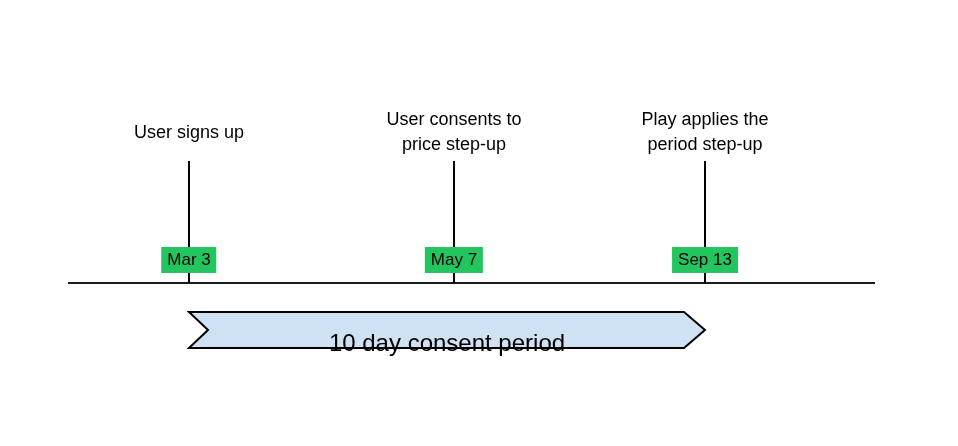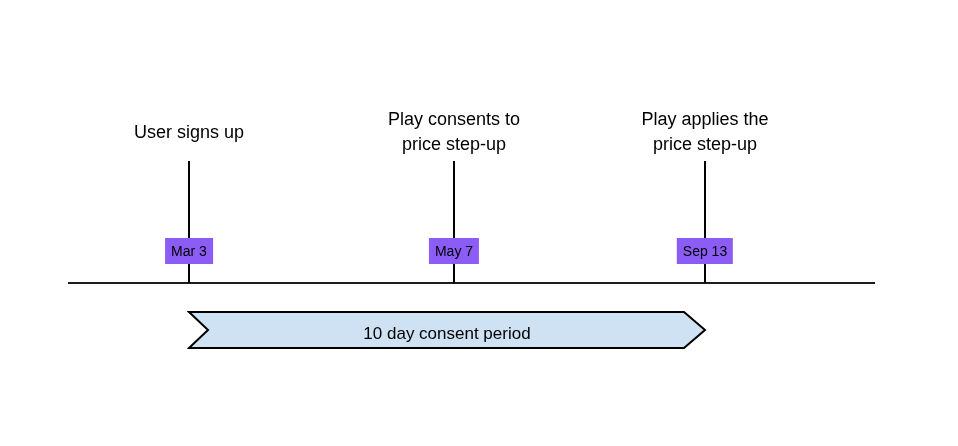--- a/index.html
+++ b/index.html
@@ -44,26 +44,26 @@
     font-size: 18px;
     line-height: 25px;
   }
   .event-tick {
     width: 2px;
     height: 122px;
     background: #000000;
   }
   .date-chip {
     position: absolute;
-    bottom: 19px;
+    bottom: 10px;
     left: 50%;
     transform: translateX(-50%);
-    background: #8b5cf6;
+    background: #22c55e;
     padding: 1px 6px;
-    font-size: 14px;
+    font-size: 17px;
     line-height: 24px;
     white-space: nowrap;
   }
   .banner {
     position: absolute;
     left: 187px;
     top: 310px;
     width: 520px;
     height: 40px;
   }
@@ -71,52 +71,52 @@
     position: absolute;
     left: 0;
     top: 0;
     width: 100%;
     height: 100%;
     display: block;
   }
   .banner-label {
     position: absolute;
     left: 0;
-    top: 4px;
+    top: 13px;
     width: 100%;
     height: 100%;
     display: flex;
     align-items: center;
     justify-content: center;
-    font-size: 17px;
+    font-size: 24px;
   }
 </style>
 </head>
 <body>
 
 <div class="canvas">
 
   <div class="timeline-line"></div>
 
   <div class="event" style="left:189px">
     <div class="event-label">User signs up</div>
     <div class="event-tick"></div>
     <div class="date-chip">Mar 3</div>
   </div>
 
   <div class="event" style="left:454px">
-    <div class="event-label">Play consents to
+    <div class="event-label">User consents to
 price step-up</div>
     <div class="event-tick"></div>
     <div class="date-chip">May 7</div>
   </div>
 
   <div class="event" style="left:705px">
     <div class="event-label">Play applies the
-price step-up</div>
+period step-up</div>
     <div class="event-tick"></div>
     <div class="date-chip">Sep 13</div>
   </div>
 
   <div class="banner">
     <svg viewBox="0 0 520 40" preserveAspectRatio="none">
       <polygon points="2,2 497,2 518,20 497,38 2,38 21,20" stroke-width="2" stroke-linejoin="miter" stroke="#000000" fill="#cfe2f3"></polygon>
     </svg>
     <div class="banner-label">10 day consent period</div>
   </div>

